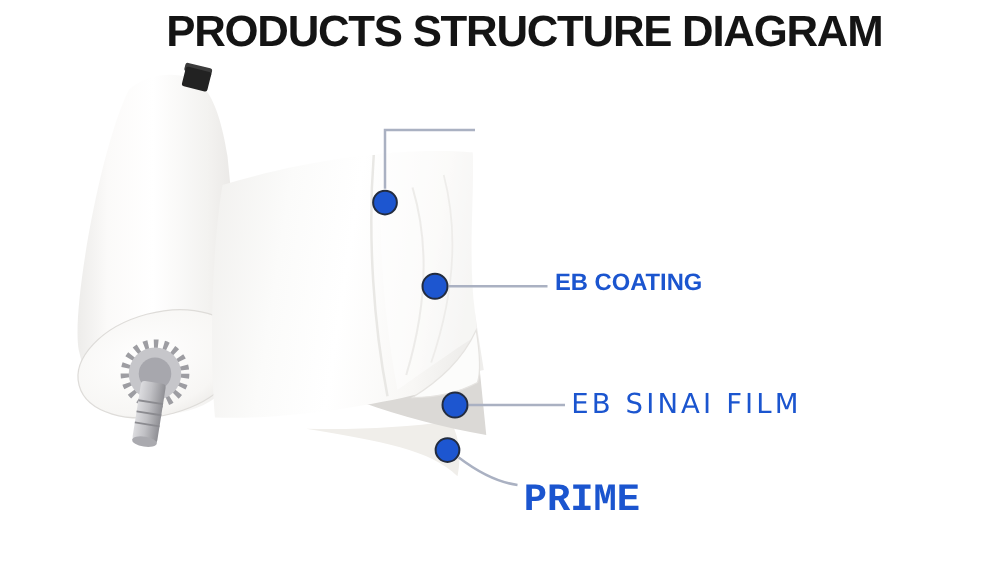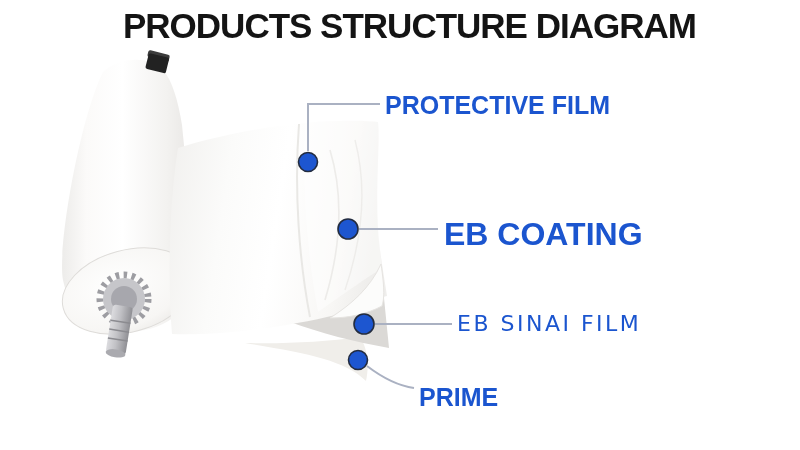--- a/index.html
+++ b/index.html
@@ -2,34 +2,34 @@
 <html><head>
 <meta charset="utf-8">
 <style>
   html,body{margin:0;padding:0;background:#ffffff;}
   #stage{
     position:relative;width:800px;height:450px;background:#ffffff;
     overflow:hidden;font-family:"Liberation Sans",sans-serif;
   }
   #art{position:absolute;left:0;top:0;width:800px;height:450px;}
   .page-title{
-    position:absolute;left:123px;top:6px;
+    position:absolute;left:133px;top:6px;
     font-size:35px;font-weight:700;letter-spacing:-1px;color:#141414;
     white-space:nowrap;
   }
   .callout-label{
     position:absolute;color:#1b55cf;font-weight:700;white-space:nowrap;
   }
   .lbl-protective{left:385px;top:91px;font-size:25px;}
-  .lbl-coating{left:444px;top:216px;font-size:32px;}
+  .lbl-coating{left:444px;top:216px;font-size:19px;}
   .lbl-sinai{
     left:457px;top:311px;font-size:22px;
     font-family:"DejaVu Sans",sans-serif;font-weight:400;letter-spacing:2.5px;
   }
-  .lbl-prime{left:419px;top:383px;font-size:25px;}
+  .lbl-prime{left:419px;top:383px;font-size:31px;font-family:Liberation Mono, monospace;}
 </style>
 </head>
 <body>
 
 <div id="stage">
 
   <svg id="art" viewBox="0 0 800 450">
     <defs>
       <linearGradient id="rollGrad" x1="0" y1="0" x2="1" y2="0">
         <stop offset="0" stop-color="#edecea"></stop>
@@ -106,17 +106,16 @@
     <path d="M 367,366 Q 392,385 414,388" fill="none" stroke-width="2" stroke="#aab1c2"></path>
 
     <circle cx="308" cy="162" r="9.5" stroke="#232c3f" stroke-width="1.6" fill="#1d56d0"></circle>
     <circle cx="348" cy="229" r="10" stroke="#232c3f" stroke-width="1.6" fill="#1d56d0"></circle>
     <circle cx="364" cy="324" r="10" stroke="#232c3f" stroke-width="1.6" fill="#1d56d0"></circle>
     <circle cx="358" cy="360" r="9.5" stroke="#232c3f" stroke-width="1.6" fill="#1d56d0"></circle>
   </svg>
 
   <div class="page-title">PRODUCTS STRUCTURE DIAGRAM</div>
 
-  <div class="callout-label lbl-protective">PROTECTIVE FILM</div>
   <div class="callout-label lbl-coating">EB COATING</div>
   <div class="callout-label lbl-sinai">EB SINAI FILM</div>
   <div class="callout-label lbl-prime">PRIME</div>
 </div>
 
 </body></html>

